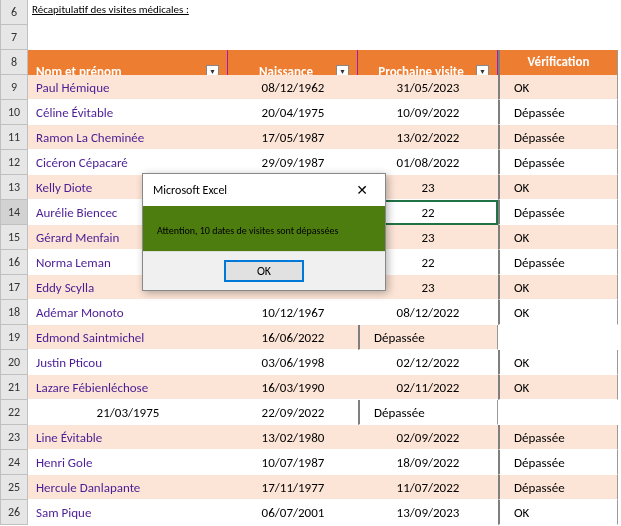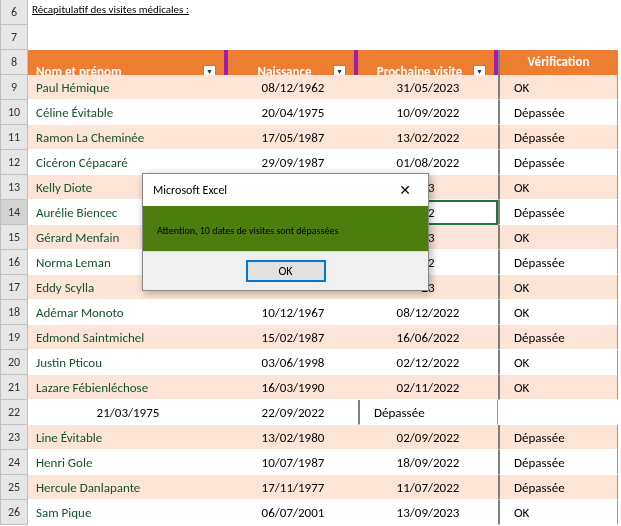--- a/index.html
+++ b/index.html
@@ -30,21 +30,21 @@
   .cells { display: flex; flex-direction: column; }
   .row { display: grid; grid-template-columns: 200px 130px 140px 120px; height: 25px; }
   .row.header .cell {
     background: #ed7d31;
     color: #fff;
     font-weight: bold;
     padding: 4px 8px;
     display: flex;
     align-items: center;
     justify-content: space-between;
-    border-right: 4px solid #a21caf;
+    border-right: 1px solid #a21caf;
   }
   .row.header .cell:last-child { border-right: 1px solid #999; }
   .filter {
     width: 13px; height: 13px;
     background: #fff;
     border: 1px solid #888;
     display: flex; align-items: center; justify-content: center;
     font-size: 7px; color: #333;
   }
   .row.title .cell {
@@ -53,21 +53,21 @@
     font-size: 11px;
     grid-column: 1 / span 4;
   }
   .row.blank .cell { grid-column: 1 / span 4; height: 25px; }
   .row.data .cell {
     padding: 4px 8px;
     display: flex;
     align-items: center;
     border-bottom: 1px solid #fff;
   }
-  .row.data .cell.name { color: #14532d; }
+  .row.data .cell.name { color: #4c1d95; }
   .row.data .cell.date { justify-content: center; }
   .row.data .cell.verif {
     border-left: 2px solid #7f7f7f;
     border-right: 1px solid #999;
     padding-left: 14px;
   }
   .row.data.odd .cell { background: #fce4d6; }
   .row.data.even .cell { background: #fff; }
   .row.data .cell.active {
     outline: 2px solid #217346;
@@ -77,21 +77,21 @@
   }
   .row.header .cell.verif-h { border-left: 2px solid #7f7f7f; justify-content: center; gap: 6px; flex-direction: column; }
   .row.header .cell.verif-h .filter { margin-left: 0; }
   .row.header .cell .lbl { flex: 1; }
   .row.header .cell.center .lbl { text-align: center; }
 
   
   .dialog {
     position: absolute;
     left: 142px; top: 173px;
-    width: 287px;
+    width: 244px;
     background: #f0f0f0;
     border: 1px solid #888;
     box-shadow: 2px 2px 8px rgba(0,0,0,.3);
     z-index: 10;
   }
   .dlg-title {
     display: flex; justify-content: space-between; align-items: center;
     padding: 6px 8px 6px 10px;
     background: #fff;
     font-size: 12px;
@@ -227,21 +227,20 @@
         <div class="cell verif">OK</div>
       </div>
       <div class="row data even">
         <div class="cell name">Adémar Monoto</div>
         <div class="cell date">10/12/1967</div>
         <div class="cell date">08/12/2022</div>
         <div class="cell verif">OK</div>
       </div>
       <div class="row data odd">
         <div class="cell name">Edmond Saintmichel</div>
-        <div class="cell date">15/02/1987</div>
         <div class="cell date">16/06/2022</div>
         <div class="cell verif">Dépassée</div>
       </div>
       <div class="row data even">
         <div class="cell name">Justin Pticou</div>
         <div class="cell date">03/06/1998</div>
         <div class="cell date">02/12/2022</div>
         <div class="cell verif">OK</div>
       </div>
       <div class="row data odd">

